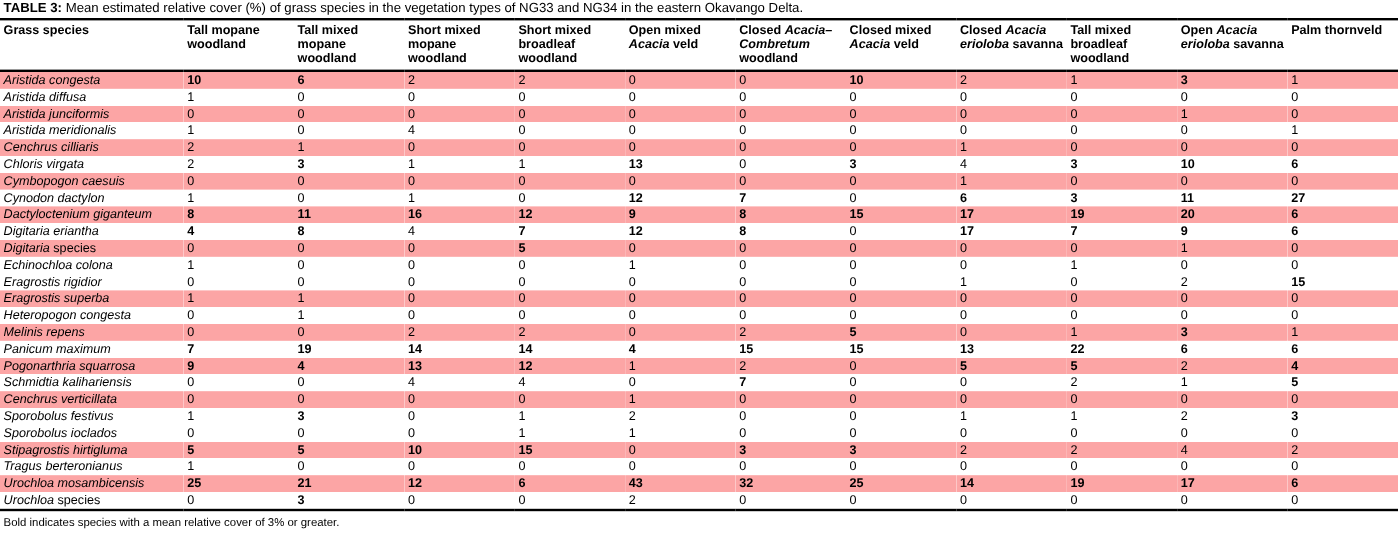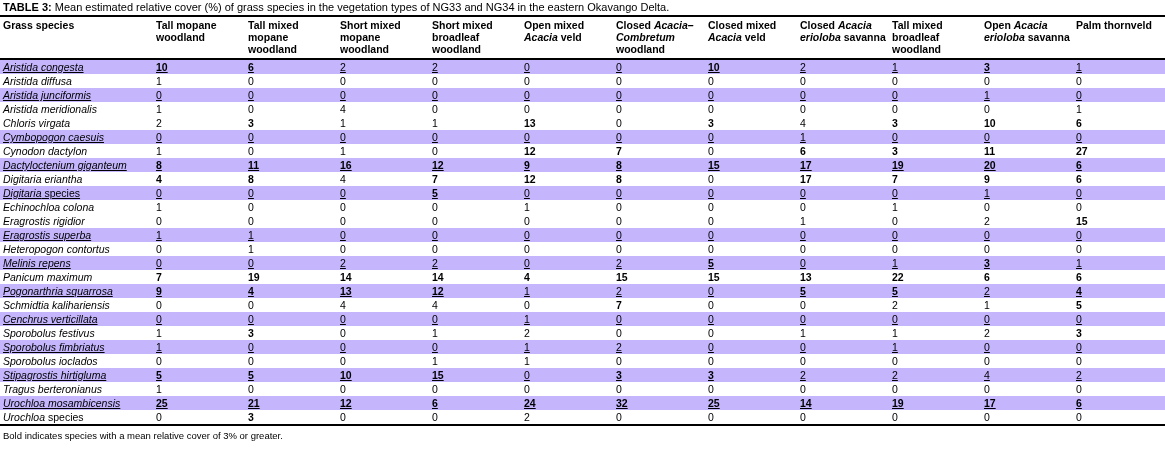--- a/index.html
+++ b/index.html
@@ -39,21 +39,21 @@
   }
   td {
     font-size: 10.5px;
     line-height: 14px;
     height: 14px;
     padding: 0 2px 0 3px;
     white-space: nowrap;
     overflow: hidden;
     vertical-align: middle;
   }
-  tbody tr.striped { background: #c4b5fd; text-decoration: underline; }
+  tbody tr.striped { background: #fca5a5; }
   tbody { border-bottom: 2px solid #000; }
   td.b { font-weight: bold; }
   i { font-style: italic; text-align: right; }
   .footnote {
     font-size: 9.5px;
     line-height: 12px;
     padding: 4px 0 0 3px;
   }
 </style>
 </head>
@@ -144,20 +144,34 @@
         <td>4</td>
         <td>0</td>
         <td>0</td>
         <td>0</td>
         <td>0</td>
         <td>0</td>
         <td>0</td>
         <td>0</td>
         <td>1</td>
       </tr>
+      <tr class="striped">
+        <td><i>Cenchrus cilliaris</i></td>
+        <td>2</td>
+        <td>1</td>
+        <td>0</td>
+        <td>0</td>
+        <td>0</td>
+        <td>0</td>
+        <td>0</td>
+        <td>1</td>
+        <td>0</td>
+        <td>0</td>
+        <td>0</td>
+      </tr>
       <tr>
         <td><i>Chloris virgata</i></td>
         <td>2</td>
         <td class="b">3</td>
         <td>1</td>
         <td>1</td>
         <td class="b">13</td>
         <td>0</td>
         <td class="b">3</td>
         <td>4</td>
@@ -271,21 +285,21 @@
         <td>0</td>
         <td>0</td>
         <td>0</td>
         <td>0</td>
         <td>0</td>
         <td>0</td>
         <td>0</td>
         <td>0</td>
       </tr>
       <tr>
-        <td><i>Heteropogon contortus</i></td>
+        <td><i>Heteropogon congesta</i></td>
         <td>0</td>
         <td>1</td>
         <td>0</td>
         <td>0</td>
         <td>0</td>
         <td>0</td>
         <td>0</td>
         <td>0</td>
         <td>0</td>
         <td>0</td>
@@ -368,34 +382,20 @@
         <td>0</td>
         <td>1</td>
         <td>2</td>
         <td>0</td>
         <td>0</td>
         <td>1</td>
         <td>1</td>
         <td>2</td>
         <td class="b">3</td>
       </tr>
-      <tr class="striped">
-        <td><i>Sporobolus fimbriatus</i></td>
-        <td>1</td>
-        <td>0</td>
-        <td>0</td>
-        <td>0</td>
-        <td>1</td>
-        <td>2</td>
-        <td>0</td>
-        <td>0</td>
-        <td>1</td>
-        <td>0</td>
-        <td>0</td>
-      </tr>
       <tr>
         <td><i>Sporobolus ioclados</i></td>
         <td>0</td>
         <td>0</td>
         <td>0</td>
         <td>1</td>
         <td>1</td>
         <td>0</td>
         <td>0</td>
         <td>0</td>
@@ -430,21 +430,21 @@
         <td>0</td>
         <td>0</td>
         <td>0</td>
       </tr>
       <tr class="striped">
         <td><i>Urochloa mosambicensis</i></td>
         <td class="b">25</td>
         <td class="b">21</td>
         <td class="b">12</td>
         <td class="b">6</td>
-        <td class="b">24</td>
+        <td class="b">43</td>
         <td class="b">32</td>
         <td class="b">25</td>
         <td class="b">14</td>
         <td class="b">19</td>
         <td class="b">17</td>
         <td class="b">6</td>
       </tr>
       <tr>
         <td><i>Urochloa</i><span> species</span></td>
         <td>0</td>

